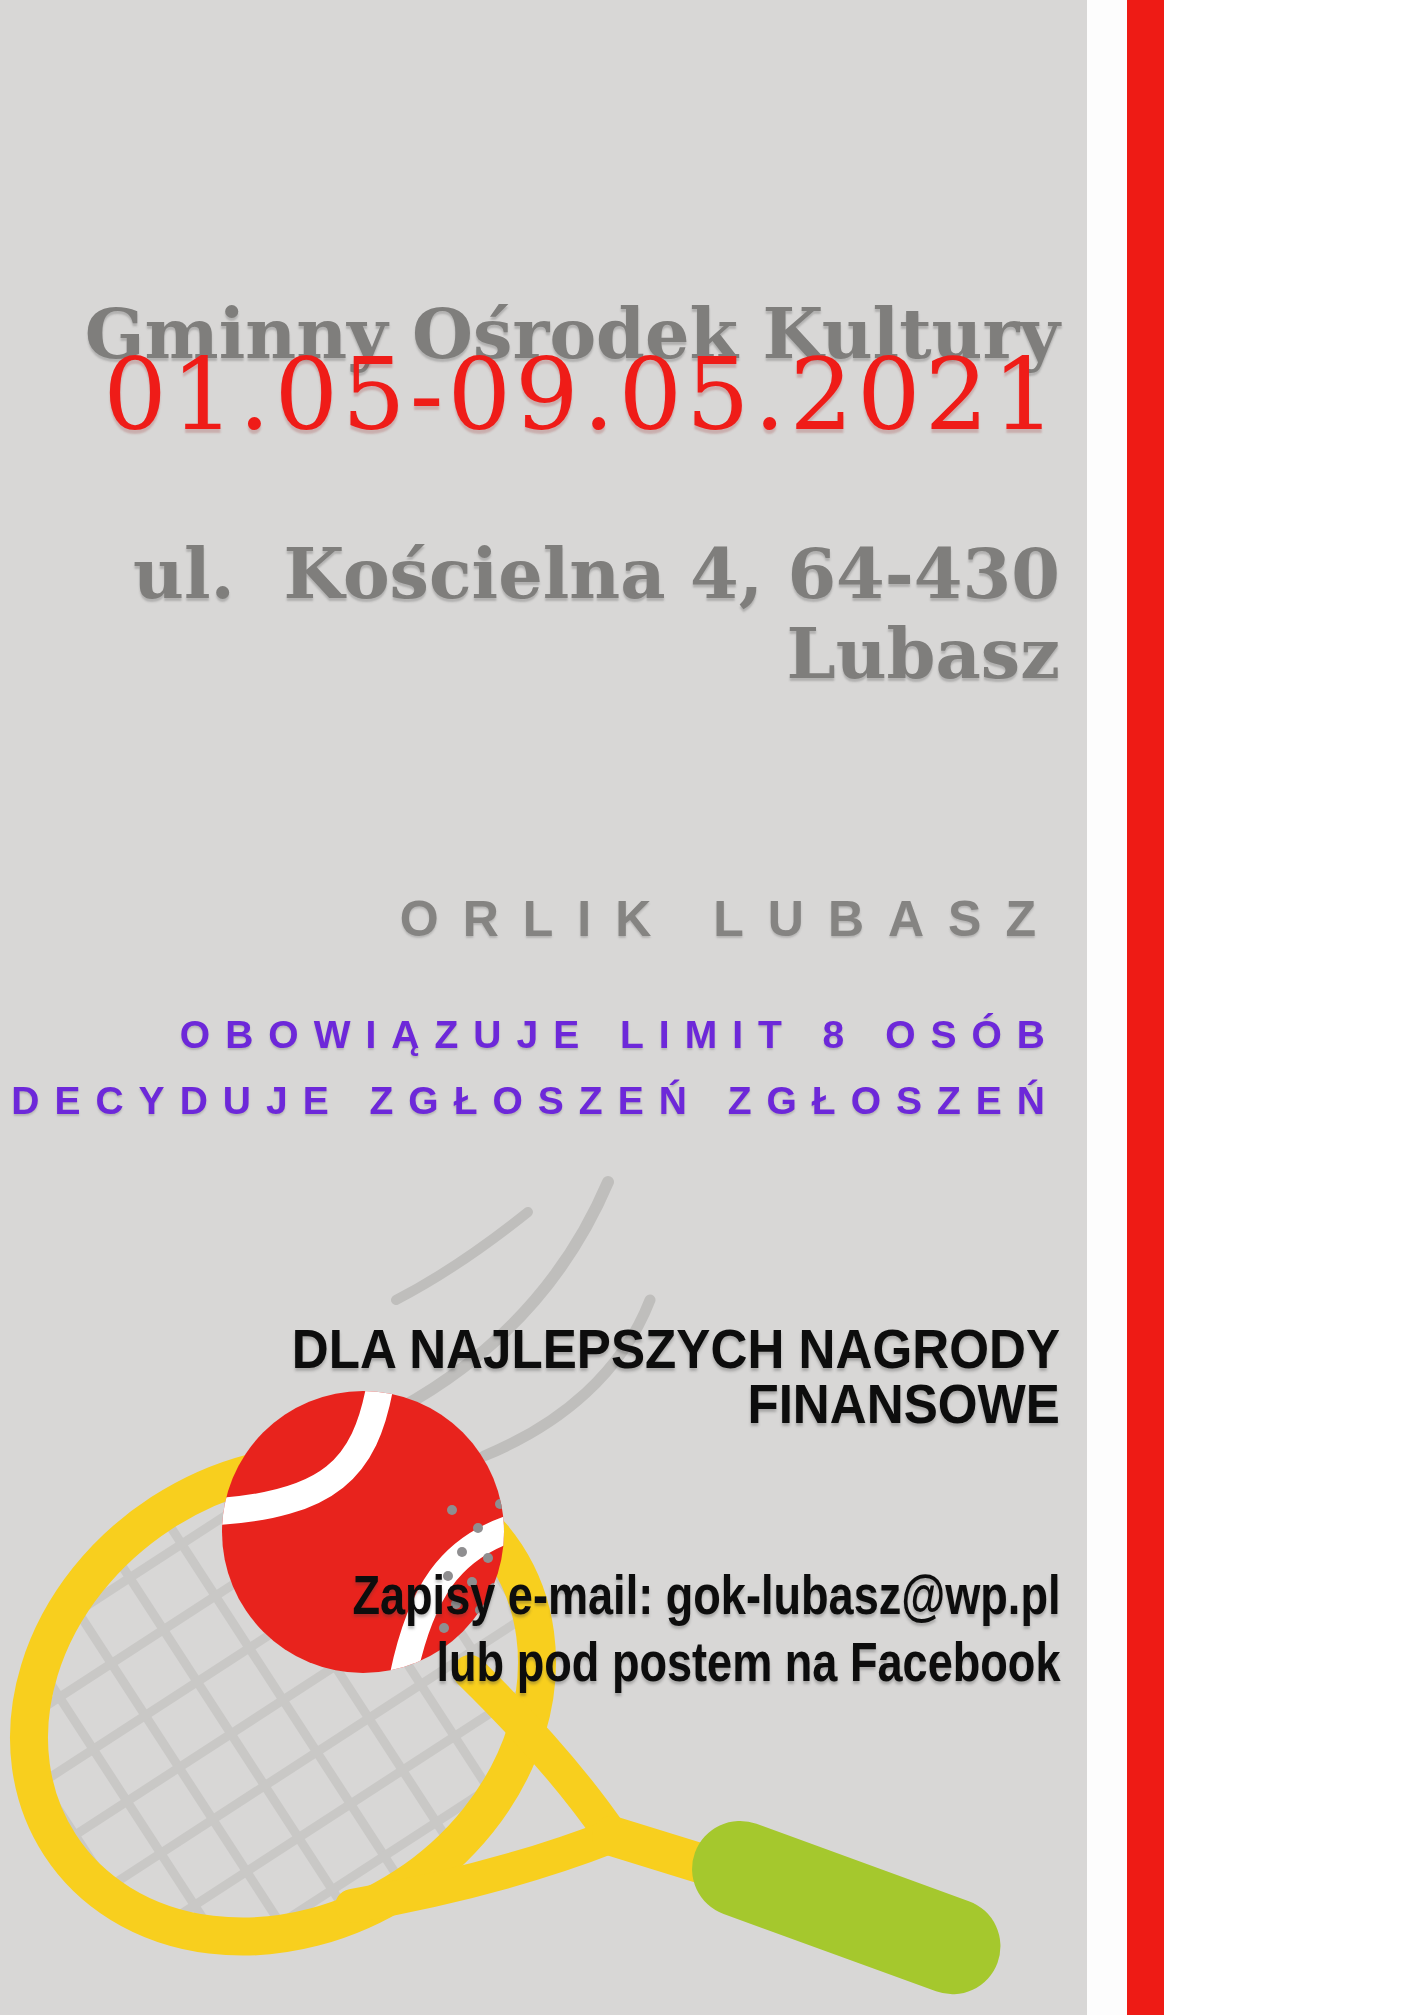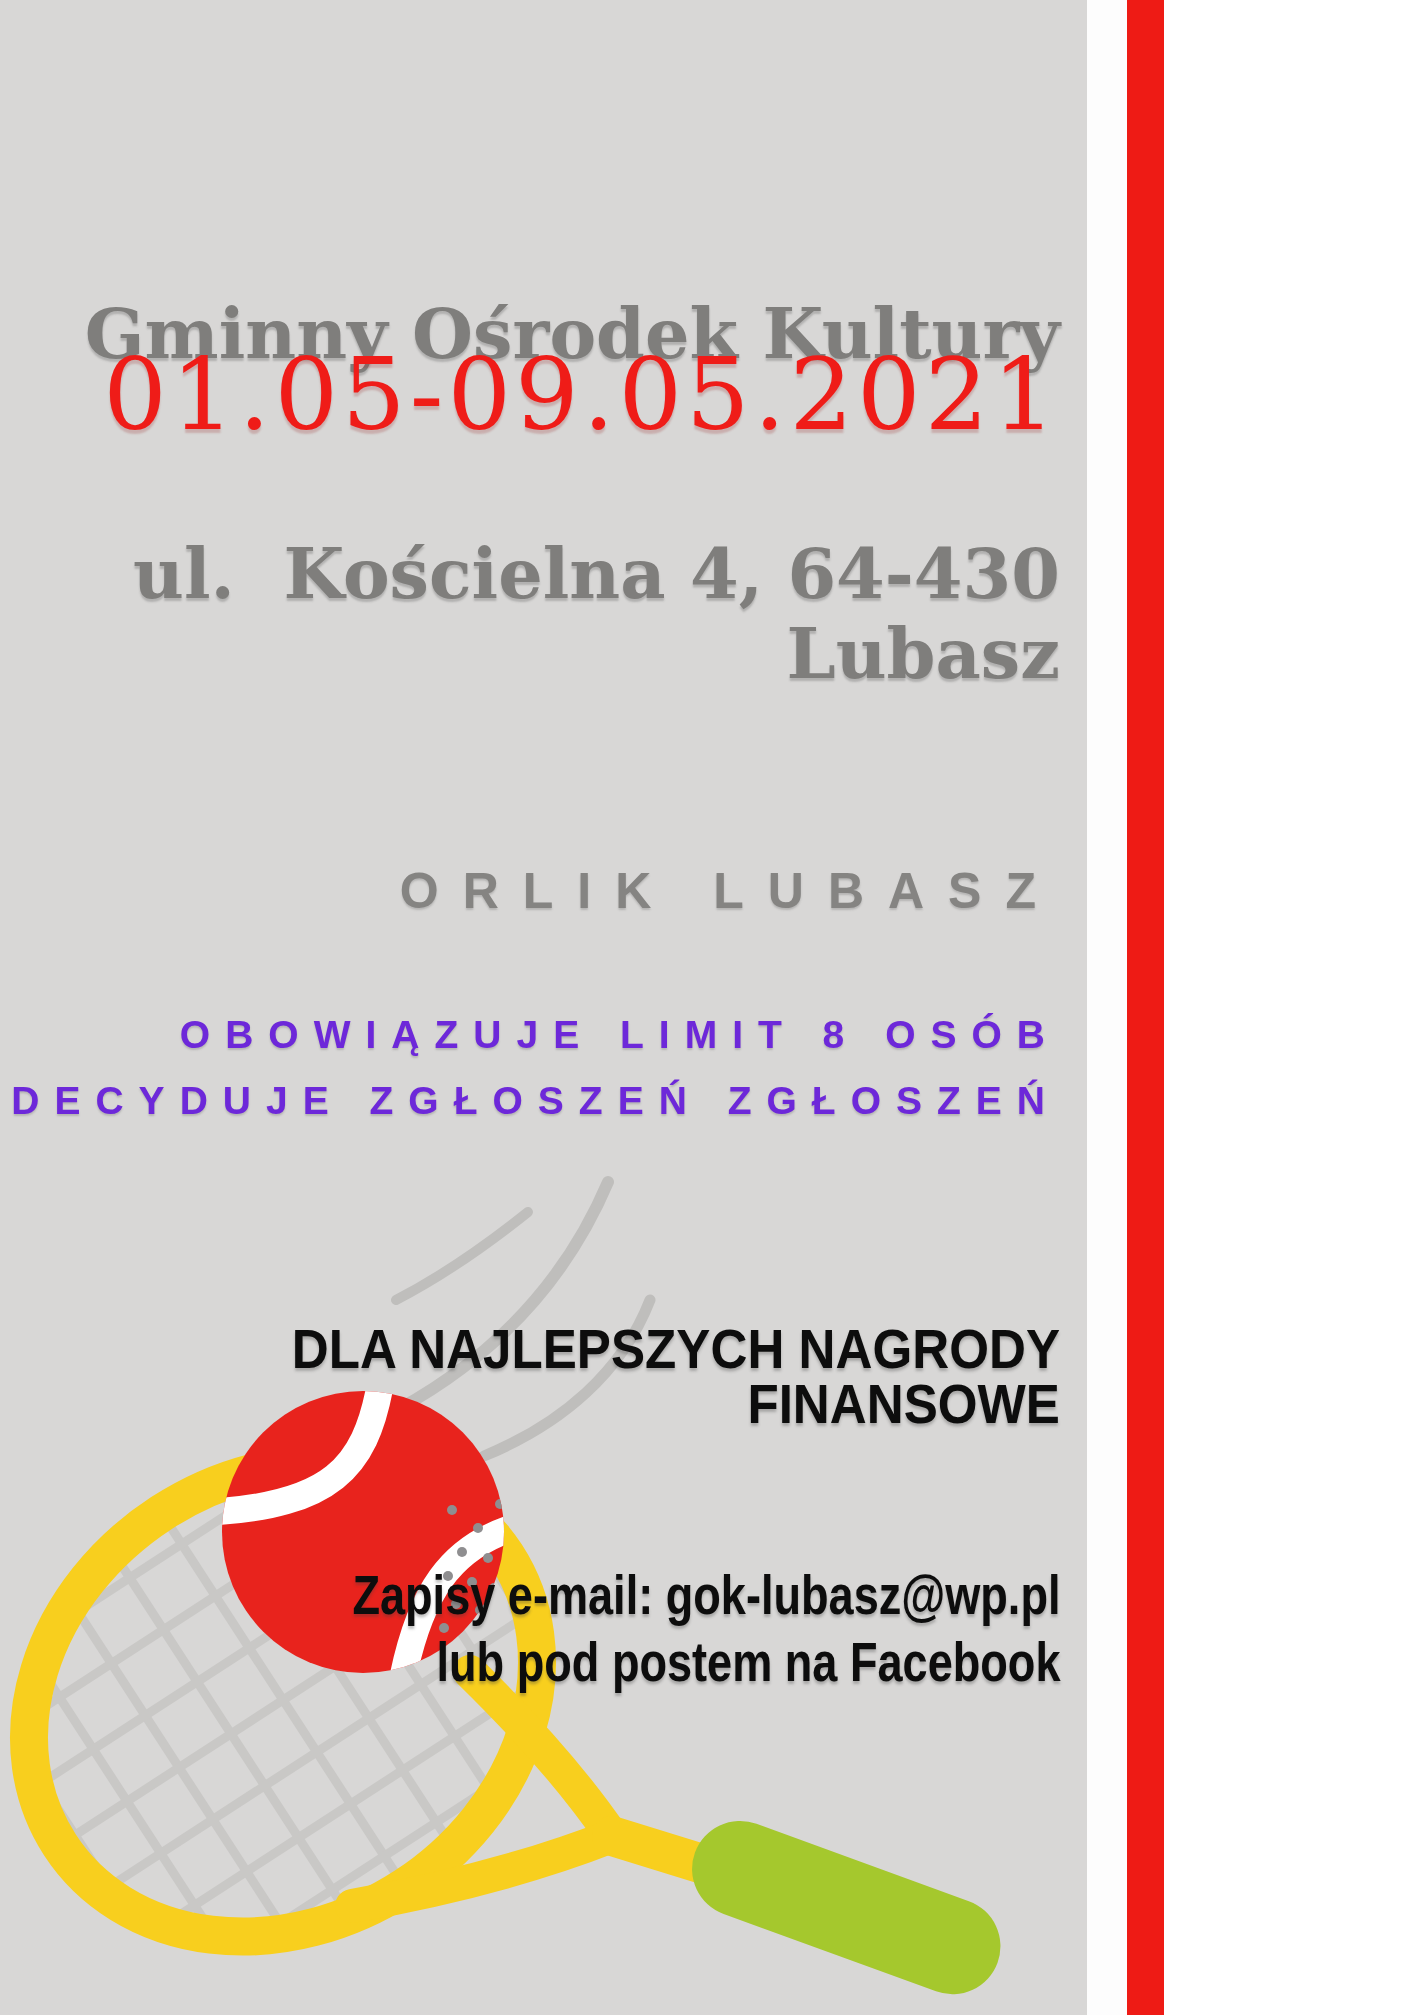--- a/index.html
+++ b/index.html
@@ -32,21 +32,21 @@
     text-shadow:0 3px 2px rgba(80,80,80,0.28);
   }
   .title {
     top:338px;
     font-family:"DejaVu Serif", serif; font-weight:normal;
     font-size:100px; line-height:114px; letter-spacing:4px;
     color:#ef1c18;
     text-shadow:0 4px 2px rgba(150,30,30,0.22);
   }
   .venue {
-    top:866px;
+    top:894px;
     font-size:50px; line-height:1; font-weight:bold;
     letter-spacing:24px;
     color:#858482;
     text-shadow:0 2px 2px rgba(80,80,80,0.25);
   }
   .rules {
     top:1002px;
     font-size:39px; line-height:66px; font-weight:bold;
     letter-spacing:15px;
     color:#6d28d9;

